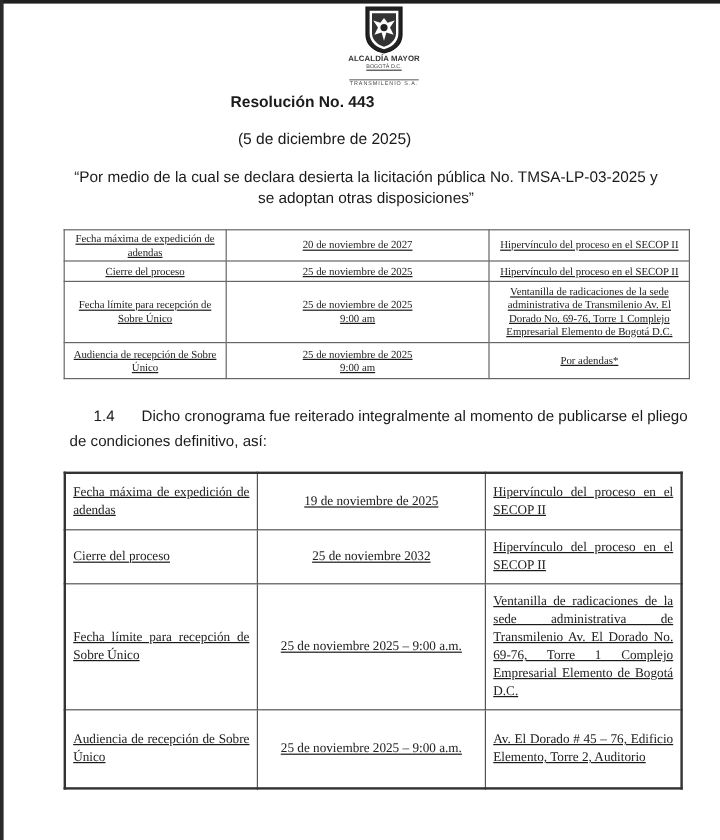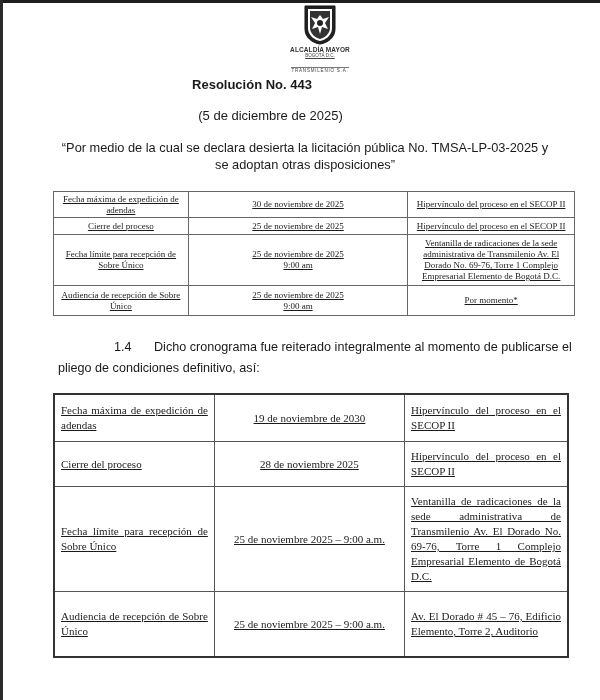--- a/index.html
+++ b/index.html
@@ -67,21 +67,21 @@
     .t1 col.c3 { width: 167px; }
     .t1 tr.r1 td { height: 23px; }
     .t1 tr.r2 td { height: 14px; }
     .t1 tr.r3 td { height: 48px; }
     .t1 tr.r4 td { height: 27px; }
     
     .para {
       position: absolute; left: 58px; width: 520px; top: 337px;
       font-family: "Liberation Sans", sans-serif; font-size: 12.6px; line-height: 21px;
     }
-    .para .num { display: inline-block; width: 40px; margin-left: 56px; }
+    .para .num { display: inline-block; width: 40px; margin-left: 20px; }
     
     .t2 {
       left: 53px; top: 393px; width: 516px;
       font-size: 11px; line-height: 15px;
       border: 2px solid #333;
     }
     .t2 td {
       border: 1px solid #555; vertical-align: middle; color: #222;
       padding: 4px 6px;
     }
@@ -121,62 +121,62 @@
 
 <table class="t1">
   <colgroup>
       <col class="c1">
       <col class="c2">
       <col class="c3">
     </colgroup>
   <tbody>
       <tr class="r1">
     <td>Fecha máxima de expedición de adendas</td>
-    <td>30 de noviembre de 2025</td>
+    <td>20 de noviembre de 2027</td>
     <td>Hipervínculo del proceso en el SECOP II</td>
   </tr>
   <tr class="r2">
     <td>Cierre del proceso</td>
     <td>25 de noviembre de 2025</td>
     <td>Hipervínculo del proceso en el SECOP II</td>
   </tr>
   <tr class="r3">
     <td>Fecha límite para recepción de Sobre Único</td>
     <td style="white-space: pre-line;">25 de noviembre de 2025
 9:00 am</td>
     <td>Ventanilla de radicaciones de la sede administrativa de Transmilenio Av. El Dorado No. 69-76, Torre 1 Complejo Empresarial Elemento de Bogotá D.C.</td>
   </tr>
   <tr class="r4">
     <td>Audiencia de recepción de Sobre Único</td>
     <td style="white-space: pre-line;">25 de noviembre de 2025
 9:00 am</td>
-    <td>Por momento*</td>
+    <td>Por adendas*</td>
   </tr>
 </tbody>
   </table>
 
 <div class="para">
   <span class="num">1.4</span><span>Dicho cronograma fue reiterado integralmente al momento de publicarse el pliego de condiciones definitivo, así:</span>
 </div>
 
 <table class="t2">
   <colgroup>
       <col class="c1">
       <col class="c2">
       <col class="c3">
     </colgroup>
   <tbody>
       <tr class="r1">
     <td class="left">Fecha máxima de expedición de adendas</td>
-    <td class="center">19 de noviembre de 2030</td>
+    <td class="center">19 de noviembre de 2025</td>
     <td class="just">Hipervínculo del proceso en el SECOP II</td>
   </tr>
   <tr class="r2">
     <td class="left">Cierre del proceso</td>
-    <td class="center">28 de noviembre 2025</td>
+    <td class="center">25 de noviembre 2032</td>
     <td class="just">Hipervínculo del proceso en el SECOP II</td>
   </tr>
   <tr class="r3">
     <td class="left">Fecha límite para recepción de Sobre Único</td>
     <td class="center">25 de noviembre 2025 – 9:00 a.m.</td>
     <td class="just">Ventanilla de radicaciones de la sede administrativa de Transmilenio Av. El Dorado No. 69-76, Torre 1 Complejo Empresarial Elemento de Bogotá D.C.</td>
   </tr>
   <tr class="r4">
     <td class="left">Audiencia de recepción de Sobre Único</td>
     <td class="center">25 de noviembre 2025 – 9:00 a.m.</td>

